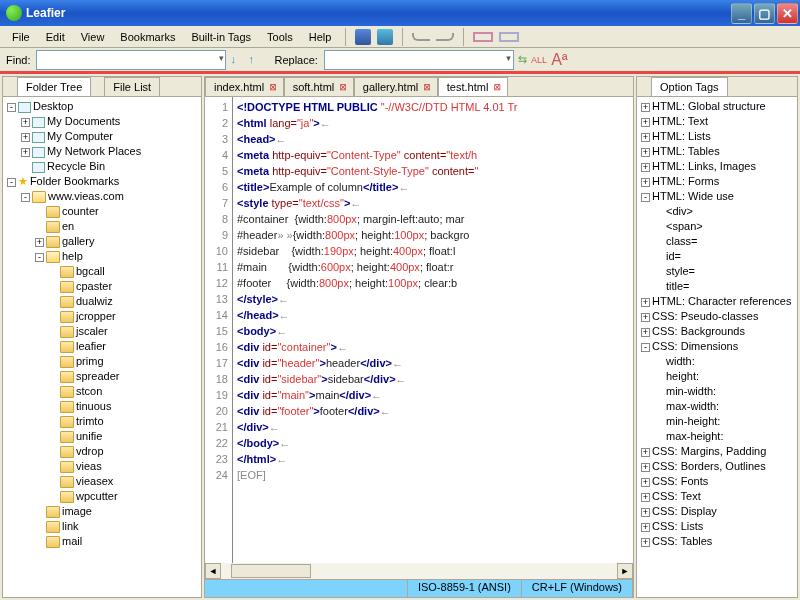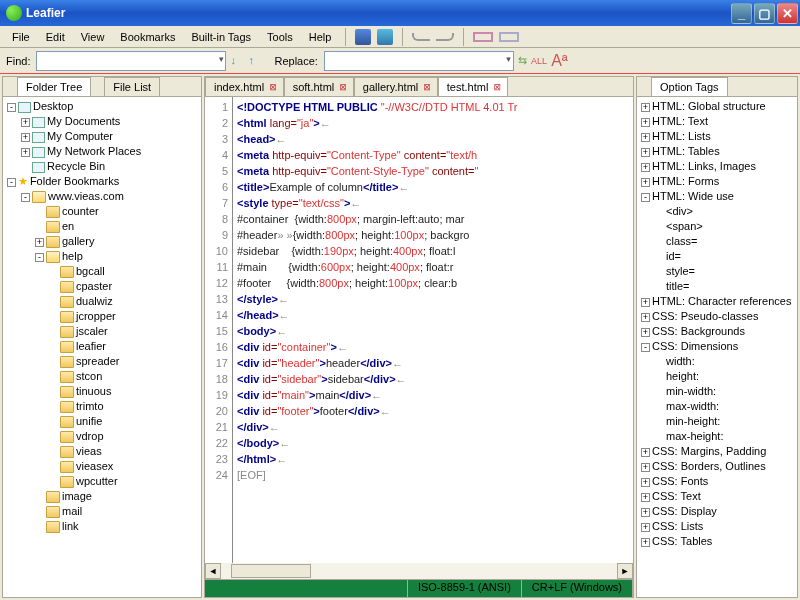--- a/index.html
+++ b/index.html
@@ -13,21 +13,21 @@
 .menubar { height: 22px; background: #ece9d8; display: flex; align-items: center; border-bottom: 1px solid #aca899; padding-left: 4px; }
 .menubar span { padding: 3px 8px; }
 .tb-sep { width: 1px; height: 18px; background: #aca899; margin: 0 6px; }
 .tb-ico { width: 16px; height: 16px; margin: 0 3px; display: inline-block; }
 .tb-save { background: linear-gradient(#58d,#359); border-radius: 2px; }
 .tb-saveall { background: linear-gradient(#5bd,#37a); border-radius: 2px; }
 .tb-undo { border: 2px solid #999; border-top: none; border-right: none; border-radius: 0 0 0 6px; width: 10px; height: 8px; position: relative; }
 .tb-redo { border: 2px solid #999; border-top: none; border-left: none; border-radius: 0 0 6px 0; width: 10px; height: 8px; }
 .tb-rect { border: 2px solid #c8a; width: 12px; height: 10px; }
 .tb-rect2 { border: 2px solid #aac; width: 12px; height: 10px; }
-.findbar { height: 26px; background: #ece9d8; display: flex; align-items: center; padding: 0 6px; border-bottom: 1px solid #ef4444; gap: 4px; }
+.findbar { height: 26px; background: #ece9d8; display: flex; align-items: center; padding: 0 6px; border-bottom: 3px solid #ef4444; gap: 4px; }
 .findbar label { margin-right: 2px; }
 .findbar .combo { flex: 0 0 190px; height: 20px; border: 1px solid #7f9db9; background: #fff; position: relative; }
 .findbar .combo::after { content: "▾"; position: absolute; right: 2px; top: 2px; font-size: 9px; color: #555; }
 .arr { width: 14px; height: 14px; display: inline-block; }
 .arr-down { color: #39c; font-weight: bold; }
 .arr-up { color: #39c; font-weight: bold; }
 .content { flex: 1; display: flex; min-height: 0; }
 .leftpane { width: 200px; display: flex; flex-direction: column; border: 1px solid #aca899; margin: 2px; background: #fff; }
 .tabs { display: flex; background: #ece9d8; border-bottom: 1px solid #aca899; }
 .tab { padding: 3px 8px; border: 1px solid #aca899; border-bottom: none; background: #ece9d8; margin-right: -1px; font-size: 11px; margin-left: 14px; }
@@ -52,21 +52,21 @@
 .code { flex: 1; padding: 2px 4px; line-height: 16px; white-space: pre; overflow: hidden; color: #008; }
 .code .n { color: #222; }
 .code .t { color: #008; font-weight: bold; }
 .code .a { color: #800; }
 .code .v { color: #d33; }
 .code .c { color: #888; }
 .hscroll { height: 16px; background: #ece9d8; display: flex; align-items: center; }
 .hscroll .btn { width: 16px; height: 16px; border: 1px solid #aca899; background: #ece9d8; text-align: center; font-size: 9px; line-height: 14px; }
 .hscroll .track { flex: 1; height: 16px; background: #f4f2e9; position: relative; }
 .hscroll .thumb { position: absolute; left: 10px; width: 80px; height: 14px; top: 1px; background: #ece9d8; border: 1px solid #aca899; }
-.statusbar { height: 18px; border-top: 1px solid #aca899; display: flex; background: #15803d; }
+.statusbar { height: 18px; border-top: 1px solid #aca899; display: flex; background: #7dd3fc; }
 .statusbar .cell { border-right: 1px solid #aca899; padding: 1px 10px; }
 .rightpane { width: 162px; margin: 2px; border: 1px solid #aca899; background: #fff; display: flex; flex-direction: column; }
 .rightpane .tree { font-size: 11px; }
 </style>
 </head>
 <body>
 
 <div class="titlebar">
   <div class="app-icon"></div>
   <div class="title">Leafier</div>
@@ -125,33 +125,34 @@
                   <li><span class="sp"></span><span class="fico"></span>counter</li>
                   <li><span class="sp"></span><span class="fico"></span>en</li>
                   <li><span class="exp">+</span><span class="fico"></span>gallery</li>
                   <li><span class="exp">-</span><span class="fico open"></span>help<ul>
                       <li><span class="sp"></span><span class="fico"></span>bgcall</li>
                       <li><span class="sp"></span><span class="fico"></span>cpaster</li>
                       <li><span class="sp"></span><span class="fico"></span>dualwiz</li>
                       <li><span class="sp"></span><span class="fico"></span>jcropper</li>
                       <li><span class="sp"></span><span class="fico"></span>jscaler</li>
                       <li><span class="sp"></span><span class="fico"></span>leafier</li>
+                      <li><span class="sp"></span><span class="fico"></span>primg</li>
                       <li><span class="sp"></span><span class="fico"></span>spreader</li>
                       <li><span class="sp"></span><span class="fico"></span>stcon</li>
                       <li><span class="sp"></span><span class="fico"></span>tinuous</li>
                       <li><span class="sp"></span><span class="fico"></span>trimto</li>
                       <li><span class="sp"></span><span class="fico"></span>unifie</li>
                       <li><span class="sp"></span><span class="fico"></span>vdrop</li>
                       <li><span class="sp"></span><span class="fico"></span>vieas</li>
                       <li><span class="sp"></span><span class="fico"></span>vieasex</li>
                       <li><span class="sp"></span><span class="fico"></span>wpcutter</li>
                     </ul></li>
                   <li><span class="sp"></span><span class="fico"></span>image</li>
+                  <li><span class="sp"></span><span class="fico"></span>link</li>
                   <li><span class="sp"></span><span class="fico"></span>mail</li>
-                  <li><span class="sp"></span><span class="fico"></span>link</li>
                 </ul></li>
             </ul></li>
         </ul>
     </div>
   </div>
 
   <div class="centerpane">
     <div class="filetabs" id="filetabs">
         <div class="filetab">
           <span>index.html</span>

